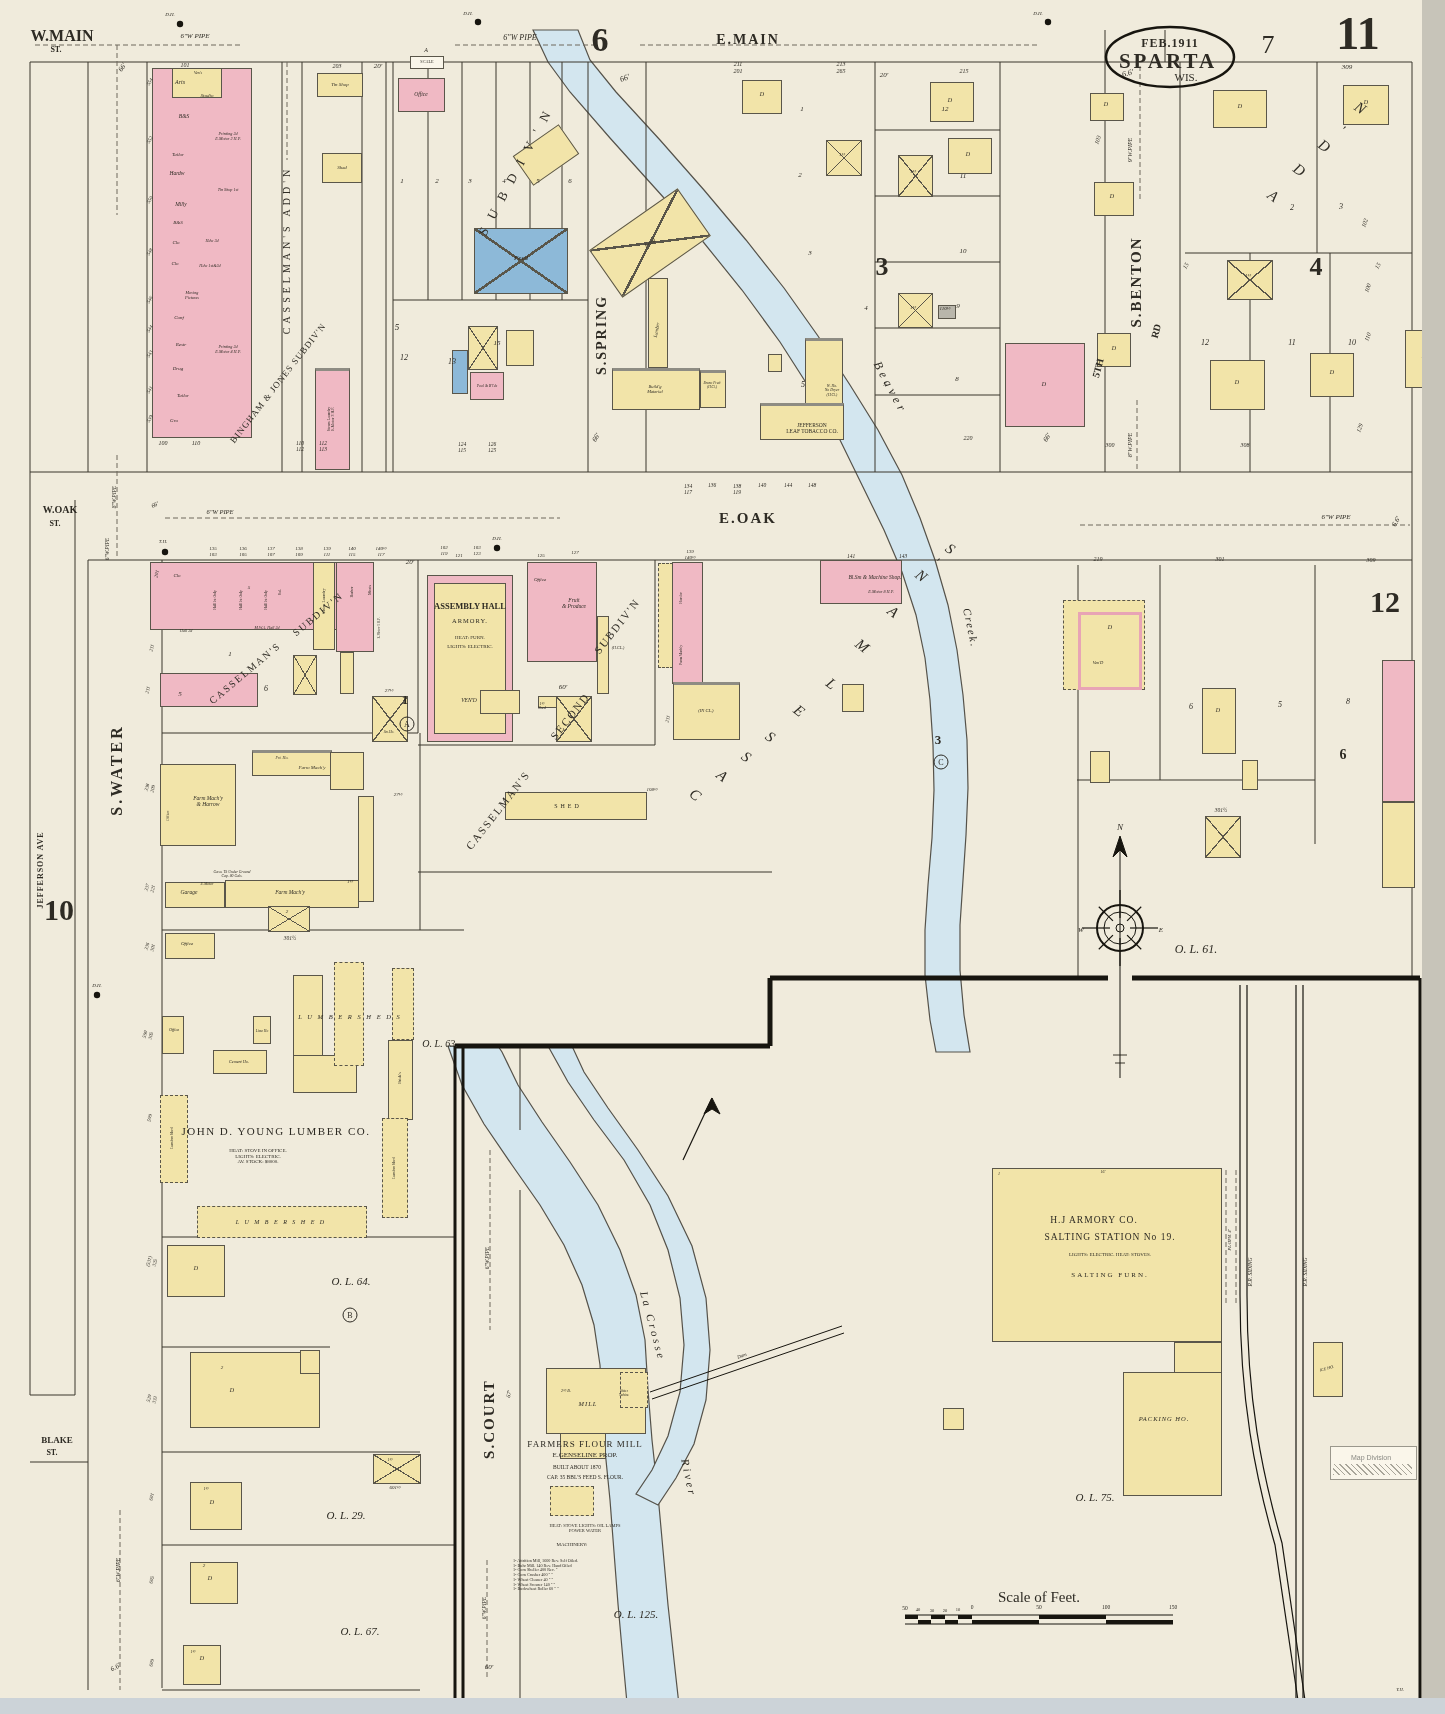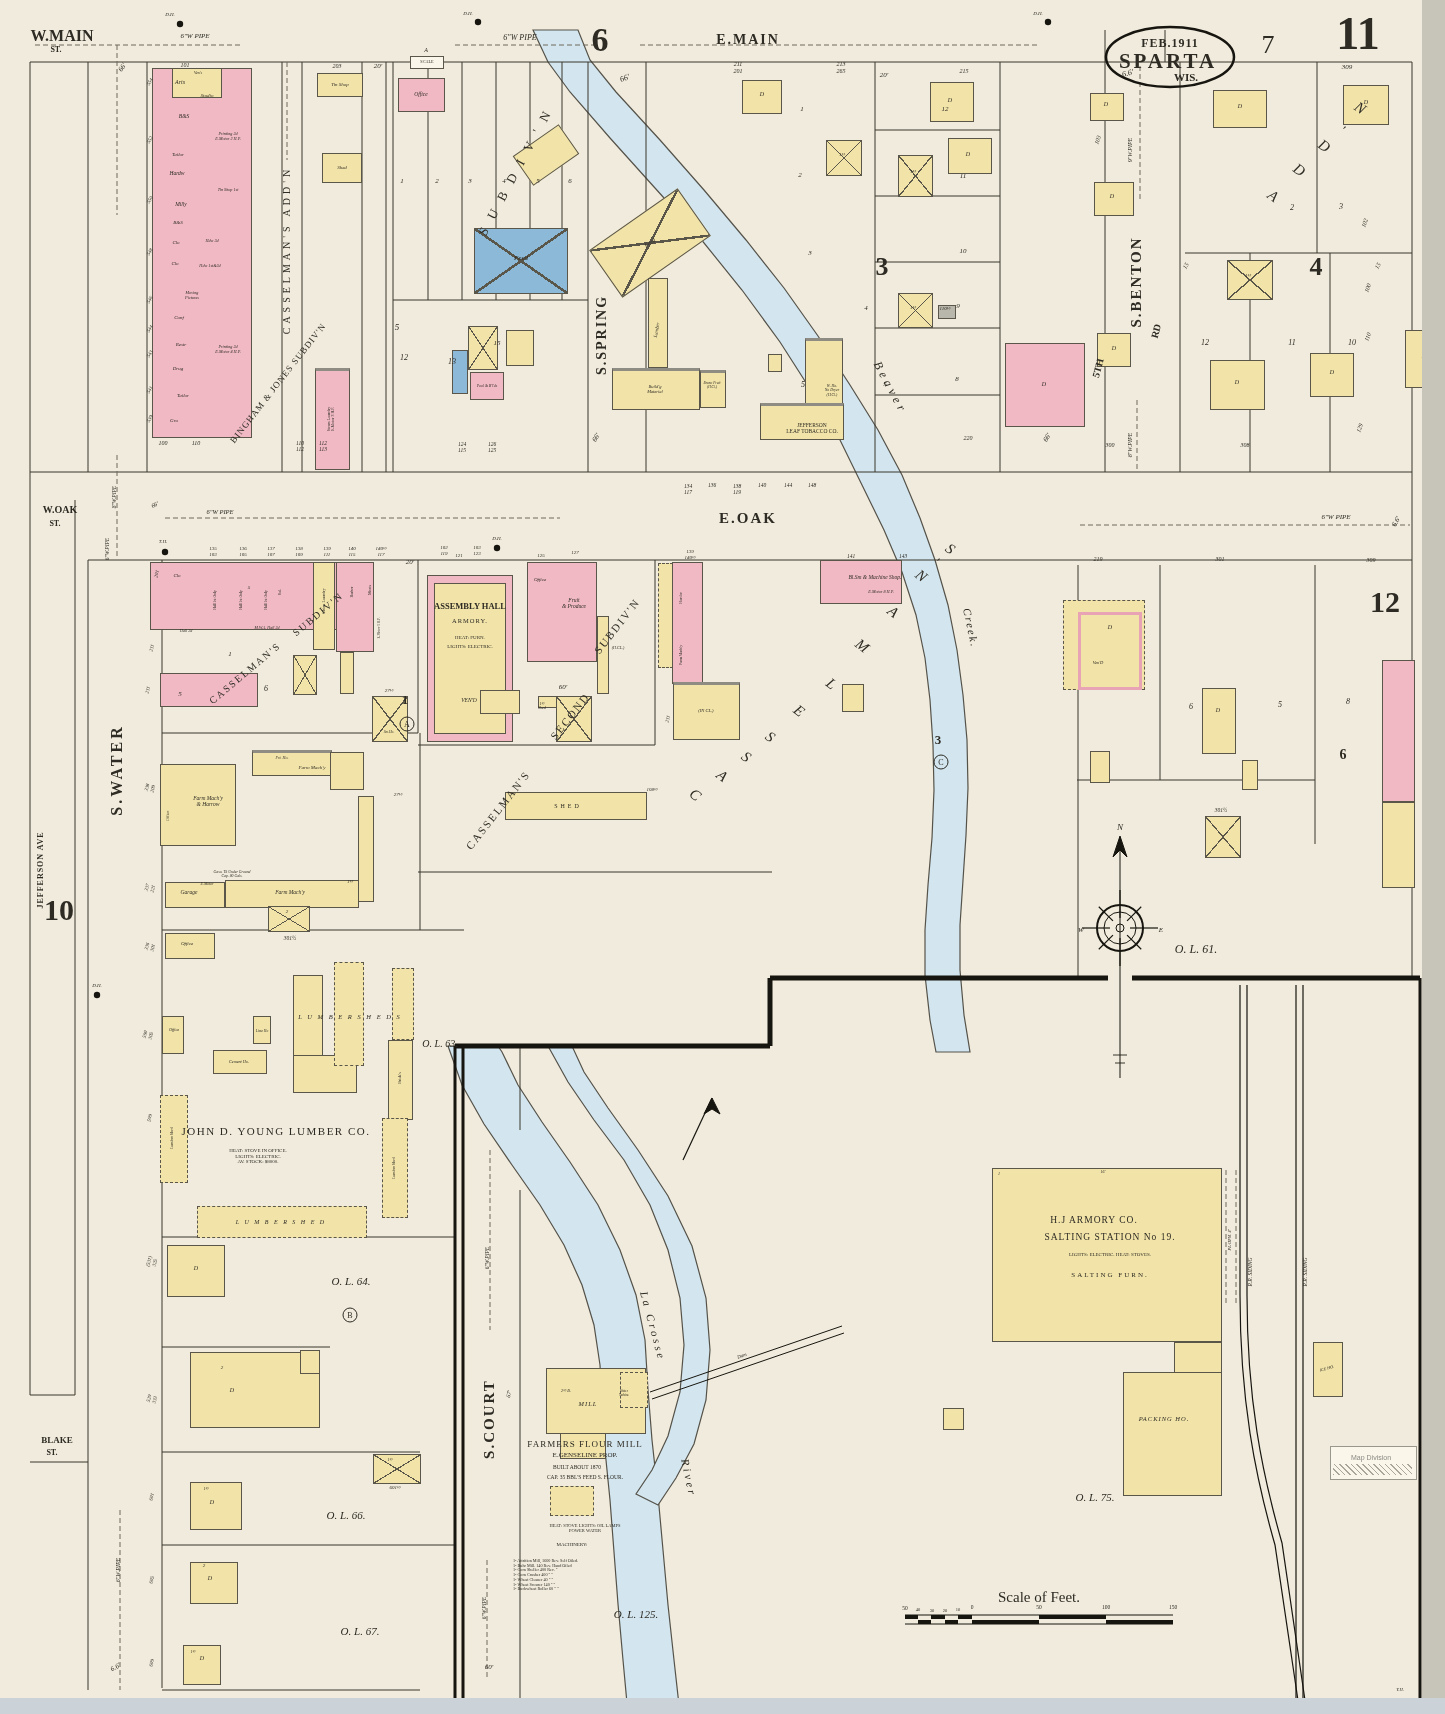--- a/index.html
+++ b/index.html
@@ -21,21 +21,21 @@
   .t.i{font-style:italic}
   .t.bld{font-weight:bold}
   .t.al{text-align:left}
   .t.circ{border:1.2px solid #2e2b24;border-radius:50%;width:13px;height:13px;line-height:13px;white-space:nowrap}
   .fix{position:absolute;color:#2e2b24;z-index:3;transform:translate(-50%,-50%);white-space:nowrap;
        font-family:"Liberation Serif",serif;text-align:center}
   #pg11{left:1358px;top:33px;font-size:46px;font-weight:bold}
   #pg7{left:1268px;top:45px;font-size:26px}
   #st1{left:1170px;top:43px;font-size:12px;font-weight:bold;letter-spacing:1px}
   #st2{left:1168px;top:61px;font-size:21px;font-weight:bold;letter-spacing:3px}
-  #st3{left:1186px;top:77px;font-size:11px;font-weight:bold}
+  #st3{left:1186px;top:77px;font-size:11px;font-weight:normal}
   #sct{left:1039px;top:1597px;font-size:15px}
   #mdv{left:1371px;top:1457px;font-size:7px;color:#8a8a84;font-family:"Liberation Sans",sans-serif}
   #mdvbox{position:absolute;left:1330px;top:1446px;width:85px;height:32px;background:#faf6ea;
           border:1px solid #9a978c;z-index:2}
   #mdvhatch{position:absolute;left:1333px;top:1464px;width:79px;height:11px;z-index:3;
             background:repeating-linear-gradient(45deg,#a9a69a 0 1px,transparent 1px 4px)}
 </style>
 </head>
 <body>
 
@@ -602,21 +602,21 @@
     <div class="t circ" style="left: 350px; top: 1315px; font-size: 8px; transform: translate(-50%, -50%) rotate(0deg);">B</div>
     <div class="t bld" style="left: 57px; top: 1440px; font-size: 9px; transform: translate(-50%, -50%) rotate(0deg);">BLAKE</div>
     <div class="t bld" style="left: 52px; top: 1453px; font-size: 8px; transform: translate(-50%, -50%) rotate(0deg);">ST.</div>
     <div class="t i" style="left: 152px; top: 1399px; font-size: 5px; transform: translate(-50%, -50%) rotate(-75deg);">529
 333</div>
     <div class="t i" style="left: 232px; top: 1390px; font-size: 6px; transform: translate(-50%, -50%) rotate(0deg);">D</div>
     <div class="t i" style="left: 222px; top: 1368px; font-size: 5px; transform: translate(-50%, -50%) rotate(0deg);">2</div>
     <div class="t i" style="left: 212px; top: 1502px; font-size: 6px; transform: translate(-50%, -50%) rotate(0deg);">D</div>
     <div class="t i" style="left: 206px; top: 1489px; font-size: 4.2px; transform: translate(-50%, -50%) rotate(0deg);">1½</div>
     <div class="t i" style="left: 152px; top: 1497px; font-size: 5px; transform: translate(-50%, -50%) rotate(-75deg);">601</div>
-    <div class="t i" style="left: 346px; top: 1515px; font-size: 11px; transform: translate(-50%, -50%) rotate(0deg);">O. L. 66.</div>
+    <div class="t i" style="left: 346px; top: 1515px; font-size: 11px; transform: translate(-50%, -50%) rotate(0deg);">O. L. 29.</div>
     <div class="t i" style="left: 395px; top: 1488px; font-size: 5px; transform: translate(-50%, -50%) rotate(0deg);">601½</div>
     <div class="t i" style="left: 390px; top: 1460px; font-size: 4.2px; transform: translate(-50%, -50%) rotate(0deg);">1½</div>
     <div class="t i" style="left: 210px; top: 1578px; font-size: 6px; transform: translate(-50%, -50%) rotate(0deg);">D</div>
     <div class="t i" style="left: 204px; top: 1566px; font-size: 5px; transform: translate(-50%, -50%) rotate(0deg);">2</div>
     <div class="t i" style="left: 152px; top: 1580px; font-size: 5px; transform: translate(-50%, -50%) rotate(-75deg);">605</div>
     <div class="t i" style="left: 360px; top: 1631px; font-size: 11px; transform: translate(-50%, -50%) rotate(0deg);">O. L. 67.</div>
     <div class="t i" style="left: 202px; top: 1658px; font-size: 6px; transform: translate(-50%, -50%) rotate(0deg);">D</div>
     <div class="t i" style="left: 193px; top: 1652px; font-size: 4px; transform: translate(-50%, -50%) rotate(0deg);">1½</div>
     <div class="t i" style="left: 152px; top: 1663px; font-size: 5px; transform: translate(-50%, -50%) rotate(-75deg);">609</div>
     <div class="t i" style="left: 118px; top: 1570px; font-size: 6px; transform: translate(-50%, -50%) rotate(-90deg);">6"W.PIPE</div>

